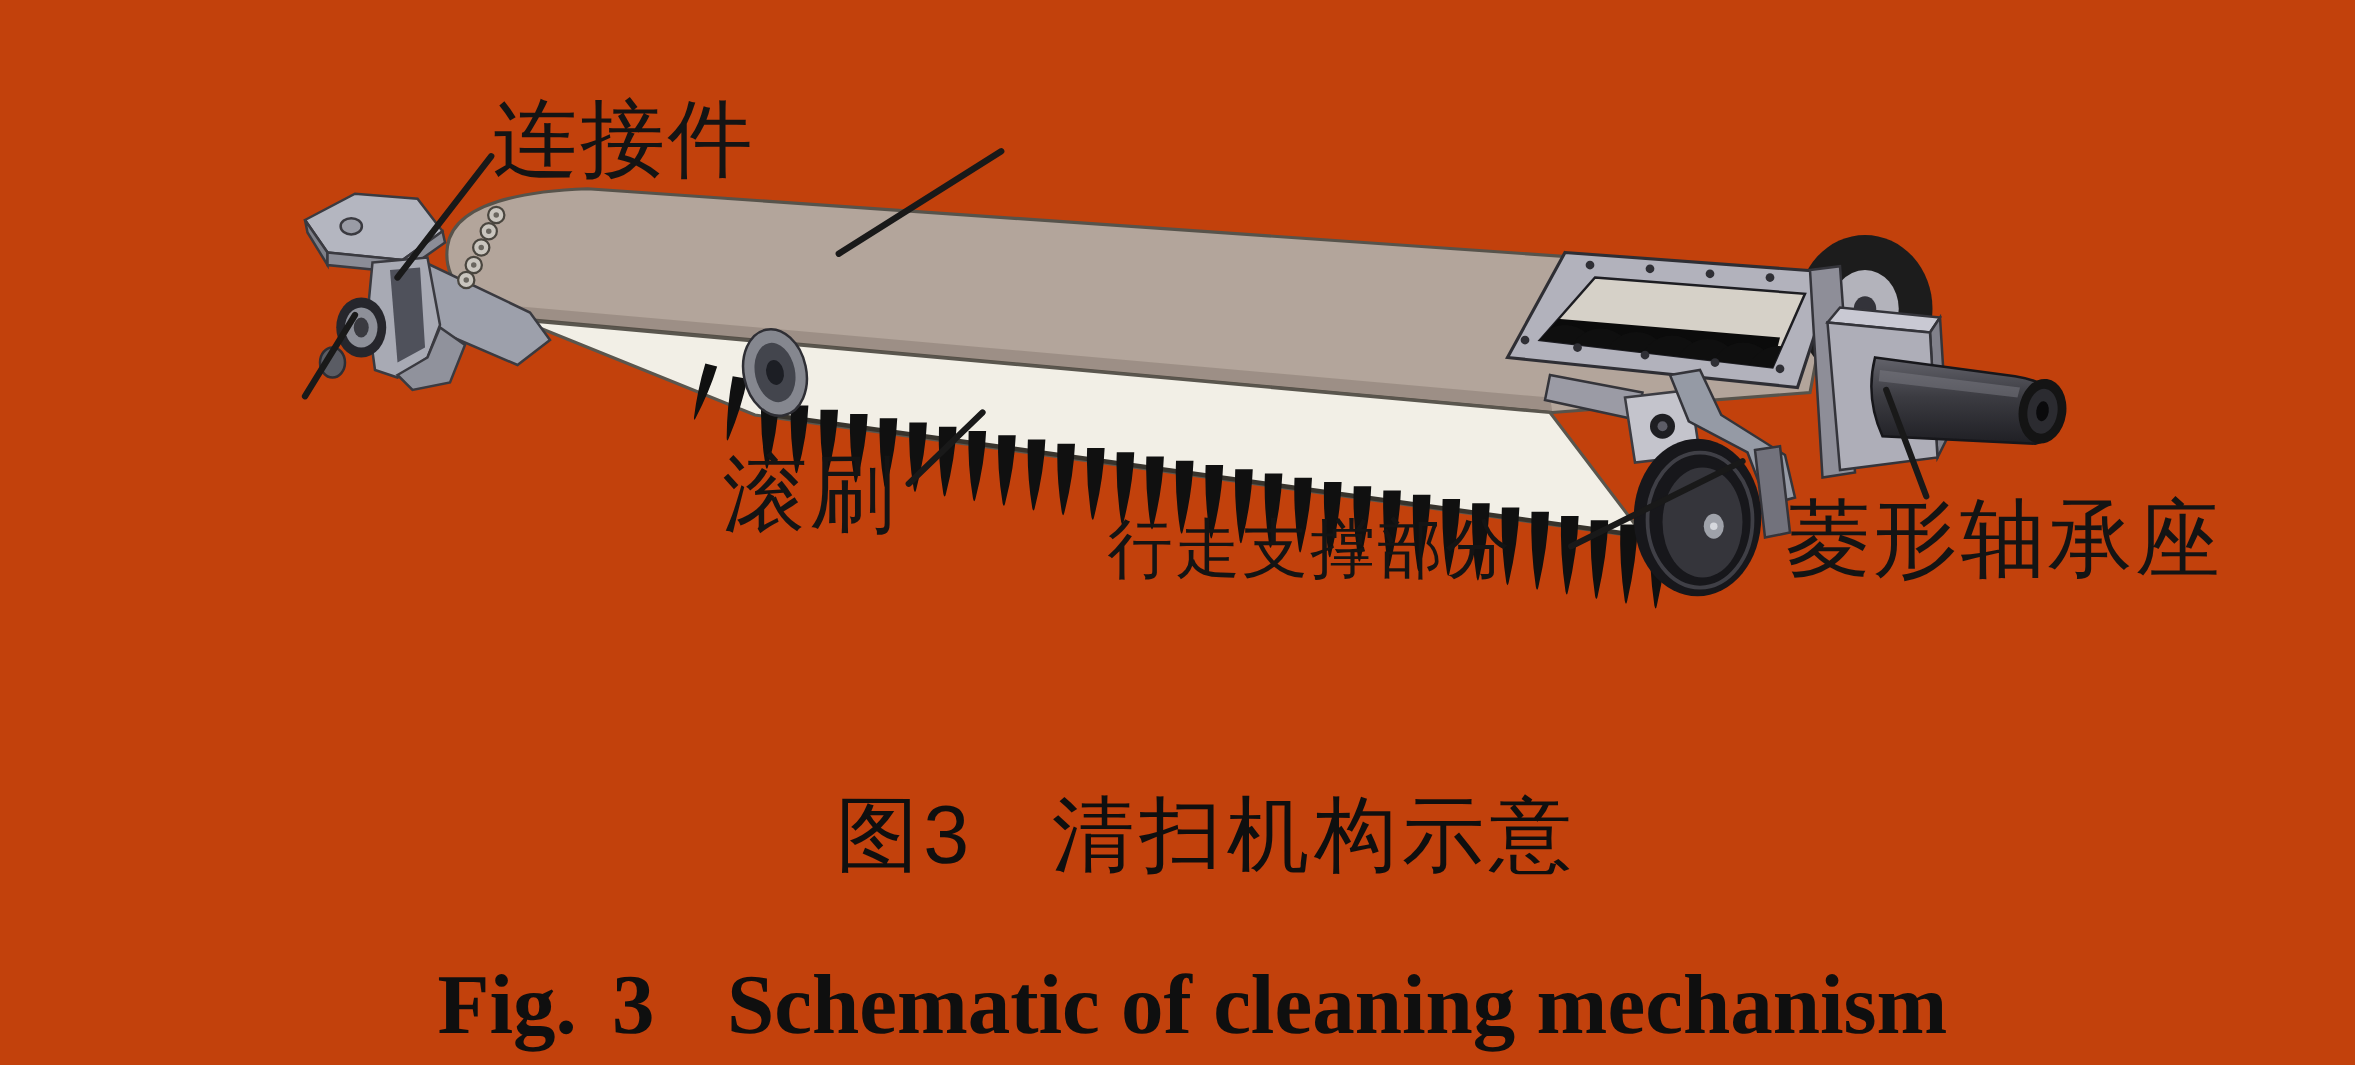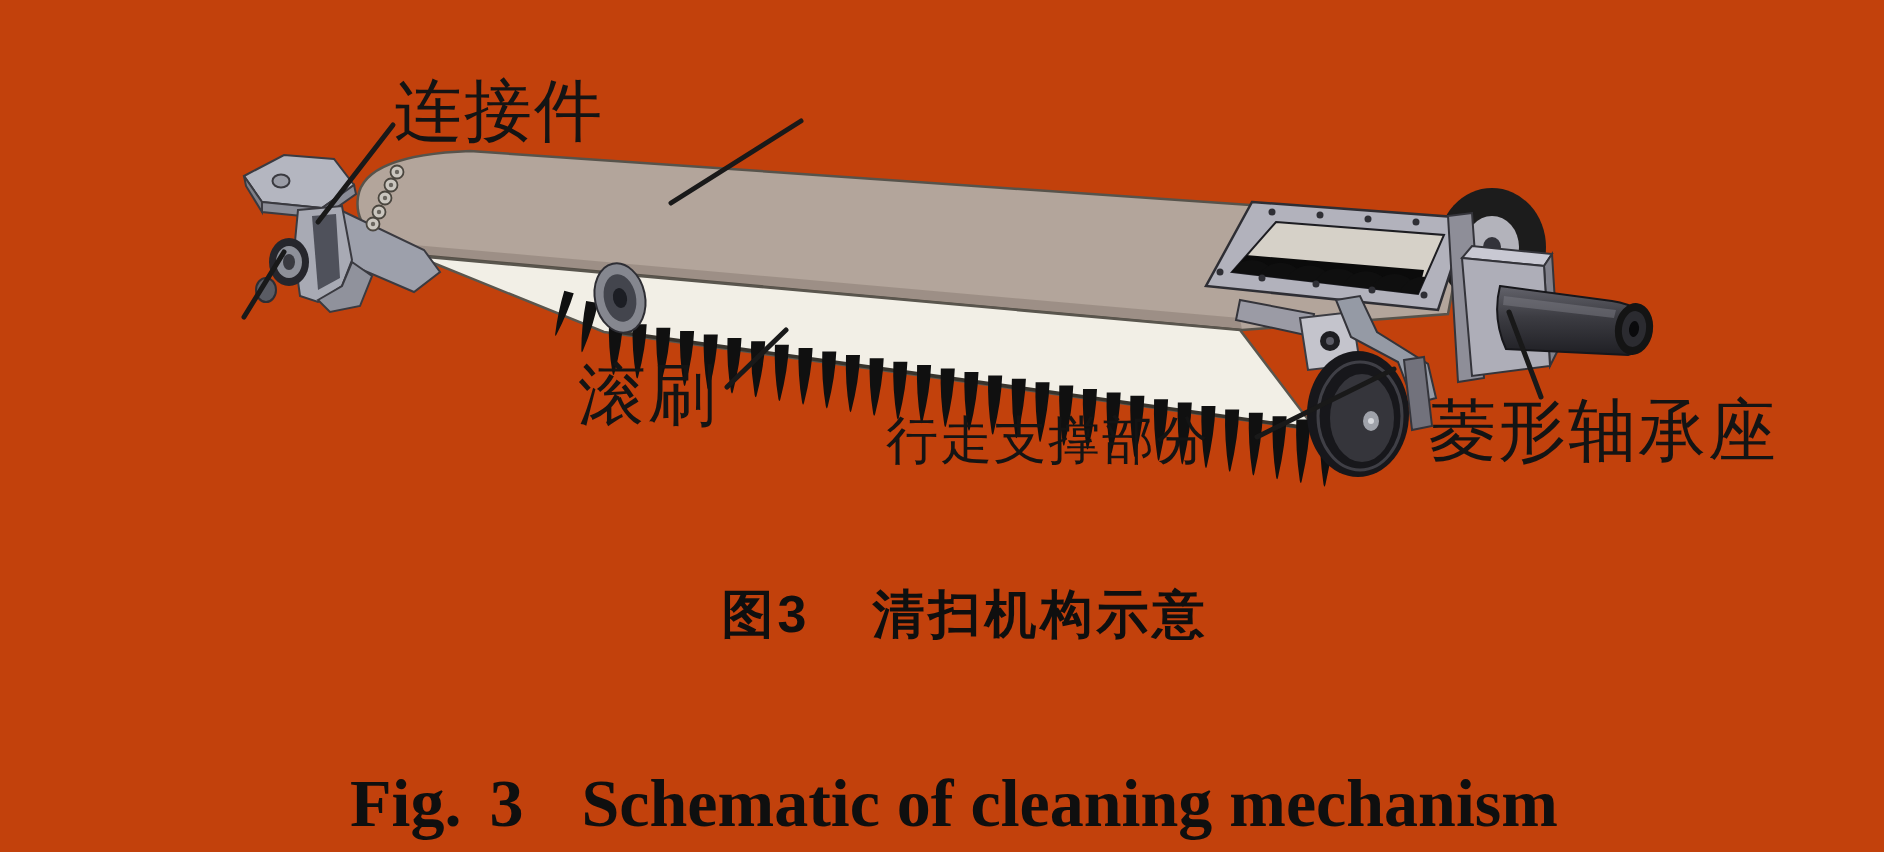--- a/index.html
+++ b/index.html
@@ -8,22 +8,22 @@
   svg{position:absolute;left:0;top:0;}
   .part-label{position:absolute;font-family:"Liberation Serif", serif;font-size:68px;
               line-height:1.05;color:#141414;letter-spacing:2px;white-space:nowrap;}
   #lbl-connector{left:394px;top:76px;}
   #lbl-dustboard{left:804px;top:82px;}
   #lbl-bearing{left:42px;top:320px;font-size:71px;}
   #lbl-brush{left:578px;top:360px;}
   #lbl-walk{left:886px;top:414px;font-size:52px;}
   #lbl-motor{left:1428px;top:396px;}
   .caption{position:absolute;white-space:nowrap;color:#0f0f0f;}
-  #cap-zh{left:965px;top:580px;transform:translateX(-50%);
-          font-family:"Liberation Sans", sans-serif;font-weight:bold;font-size:52px;letter-spacing:4px;}
+  #cap-zh{left:965px;top:623px;transform:translateX(-50%);
+          font-family:"Liberation Sans", sans-serif;font-weight:normal;font-size:66px;letter-spacing:4px;}
   #cap-zh .gap{display:inline-block;width:62px;}
   #cap-en{left:954px;top:764px;transform:translateX(-50%);
           font-family:"Liberation Serif", serif;font-weight:bold;font-size:68px;}
   #cap-en .gap1{display:inline-block;width:28px;}
   #cap-en .gap2{display:inline-block;width:58px;}
 </style>
 </head>
 <body>
 
 <div id="page">

